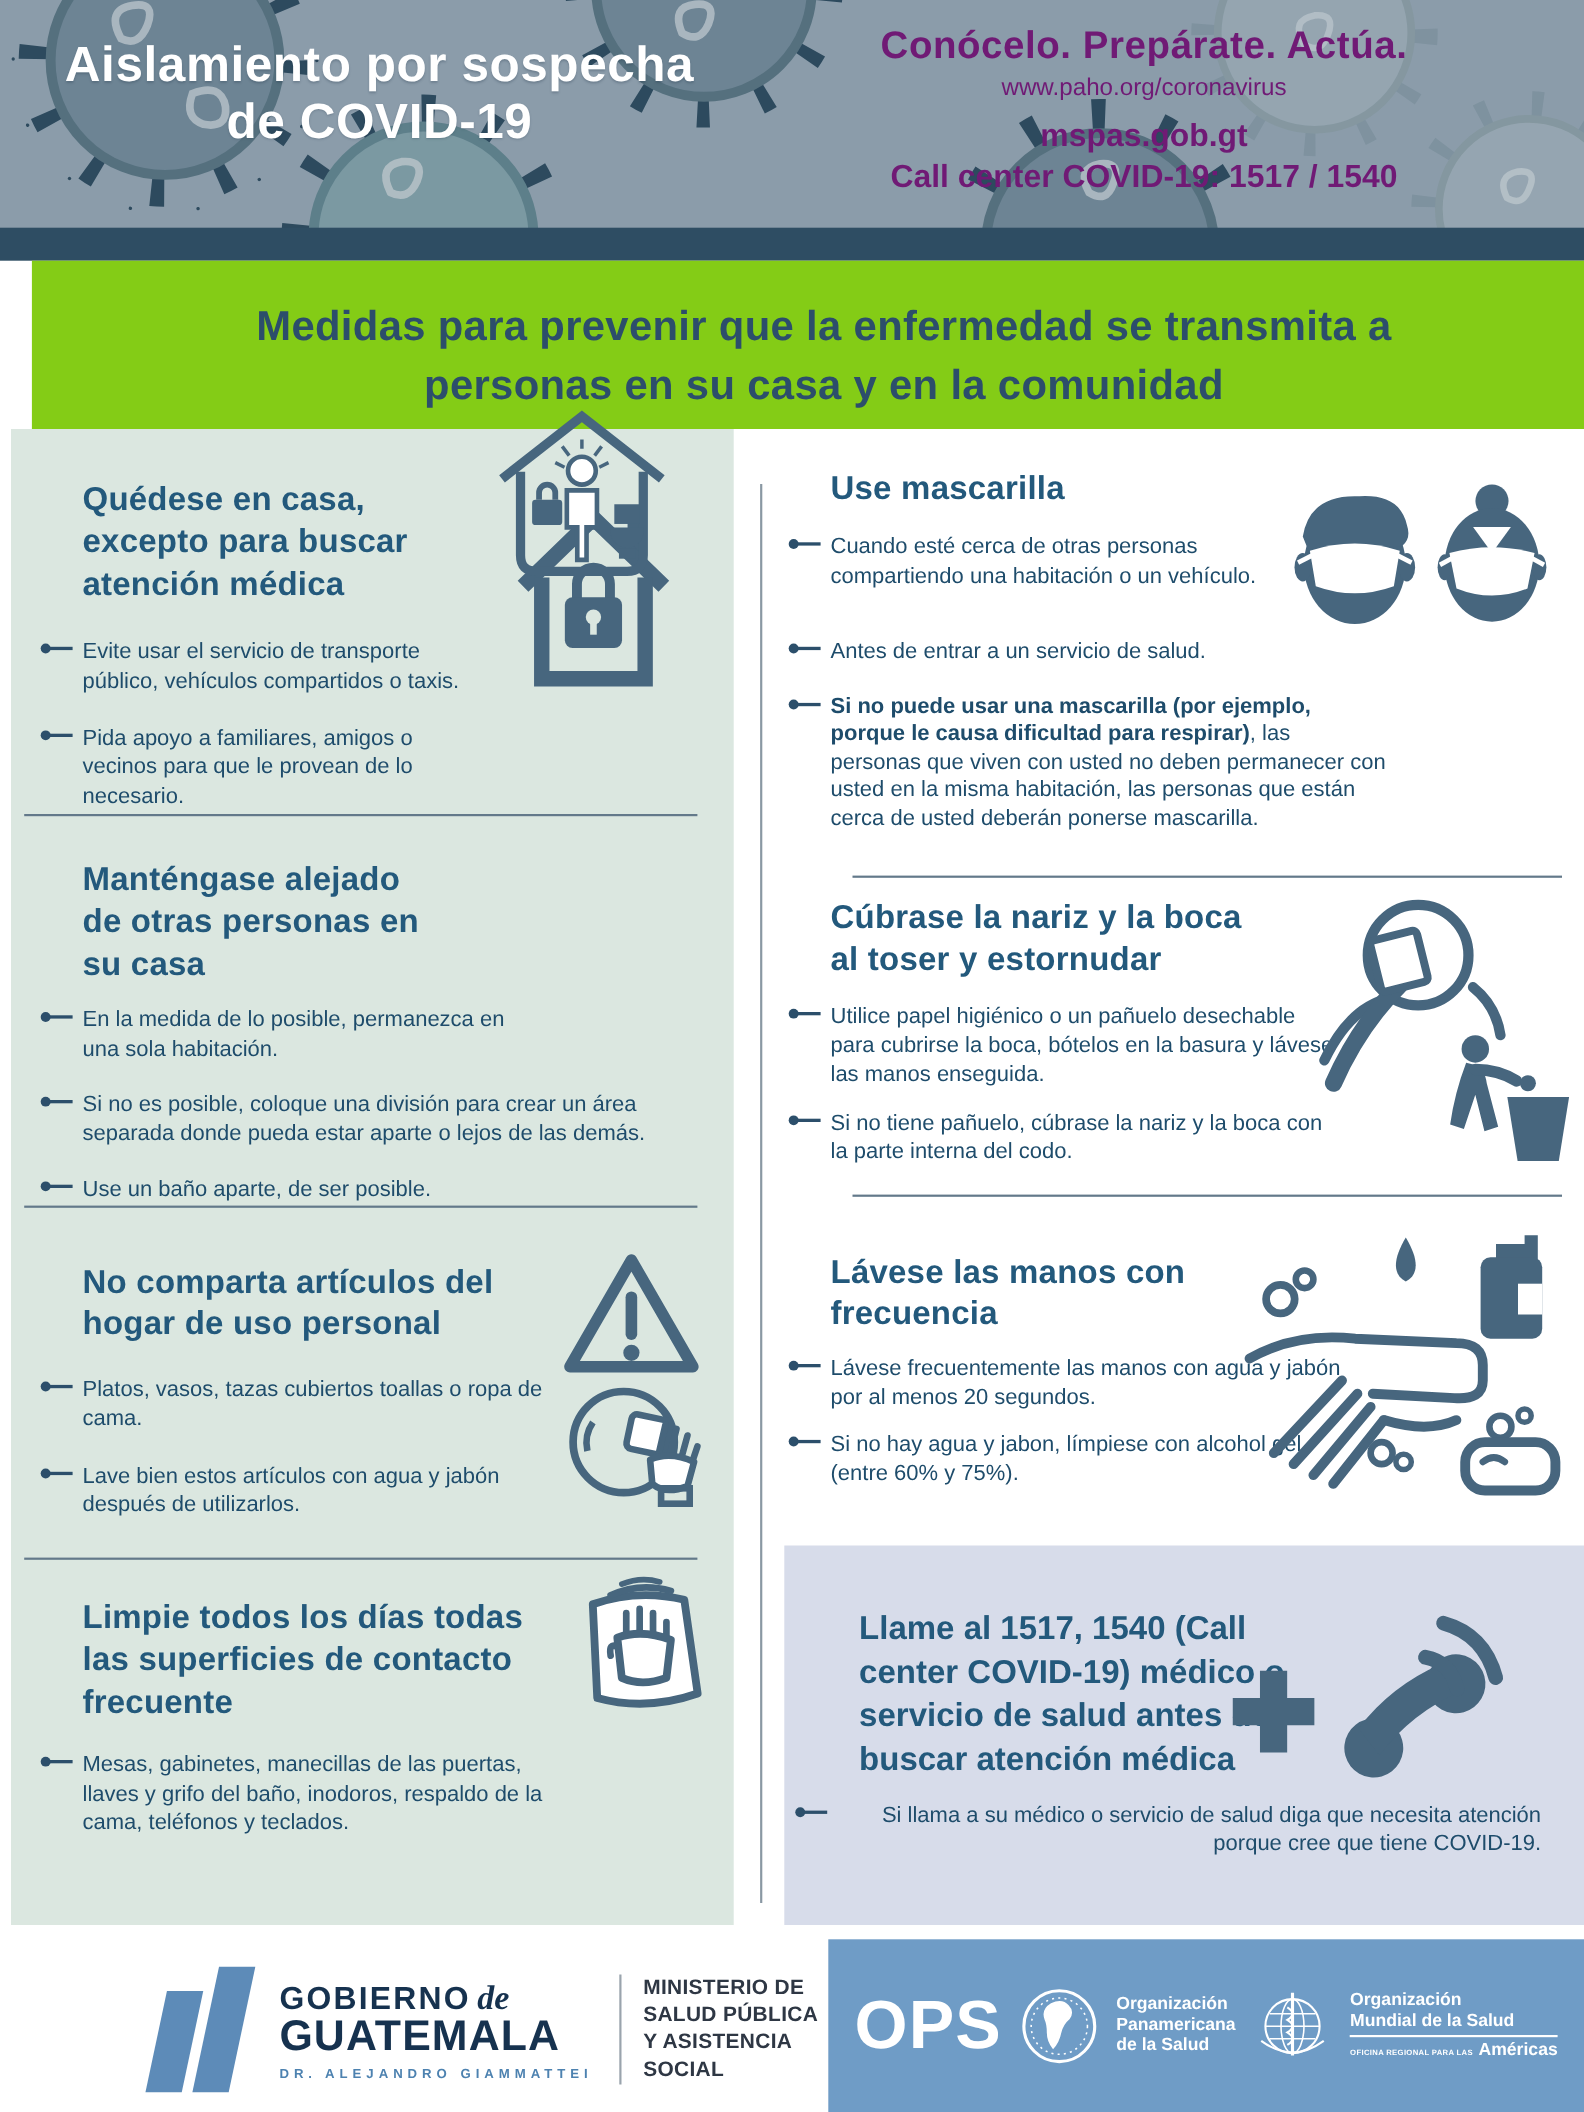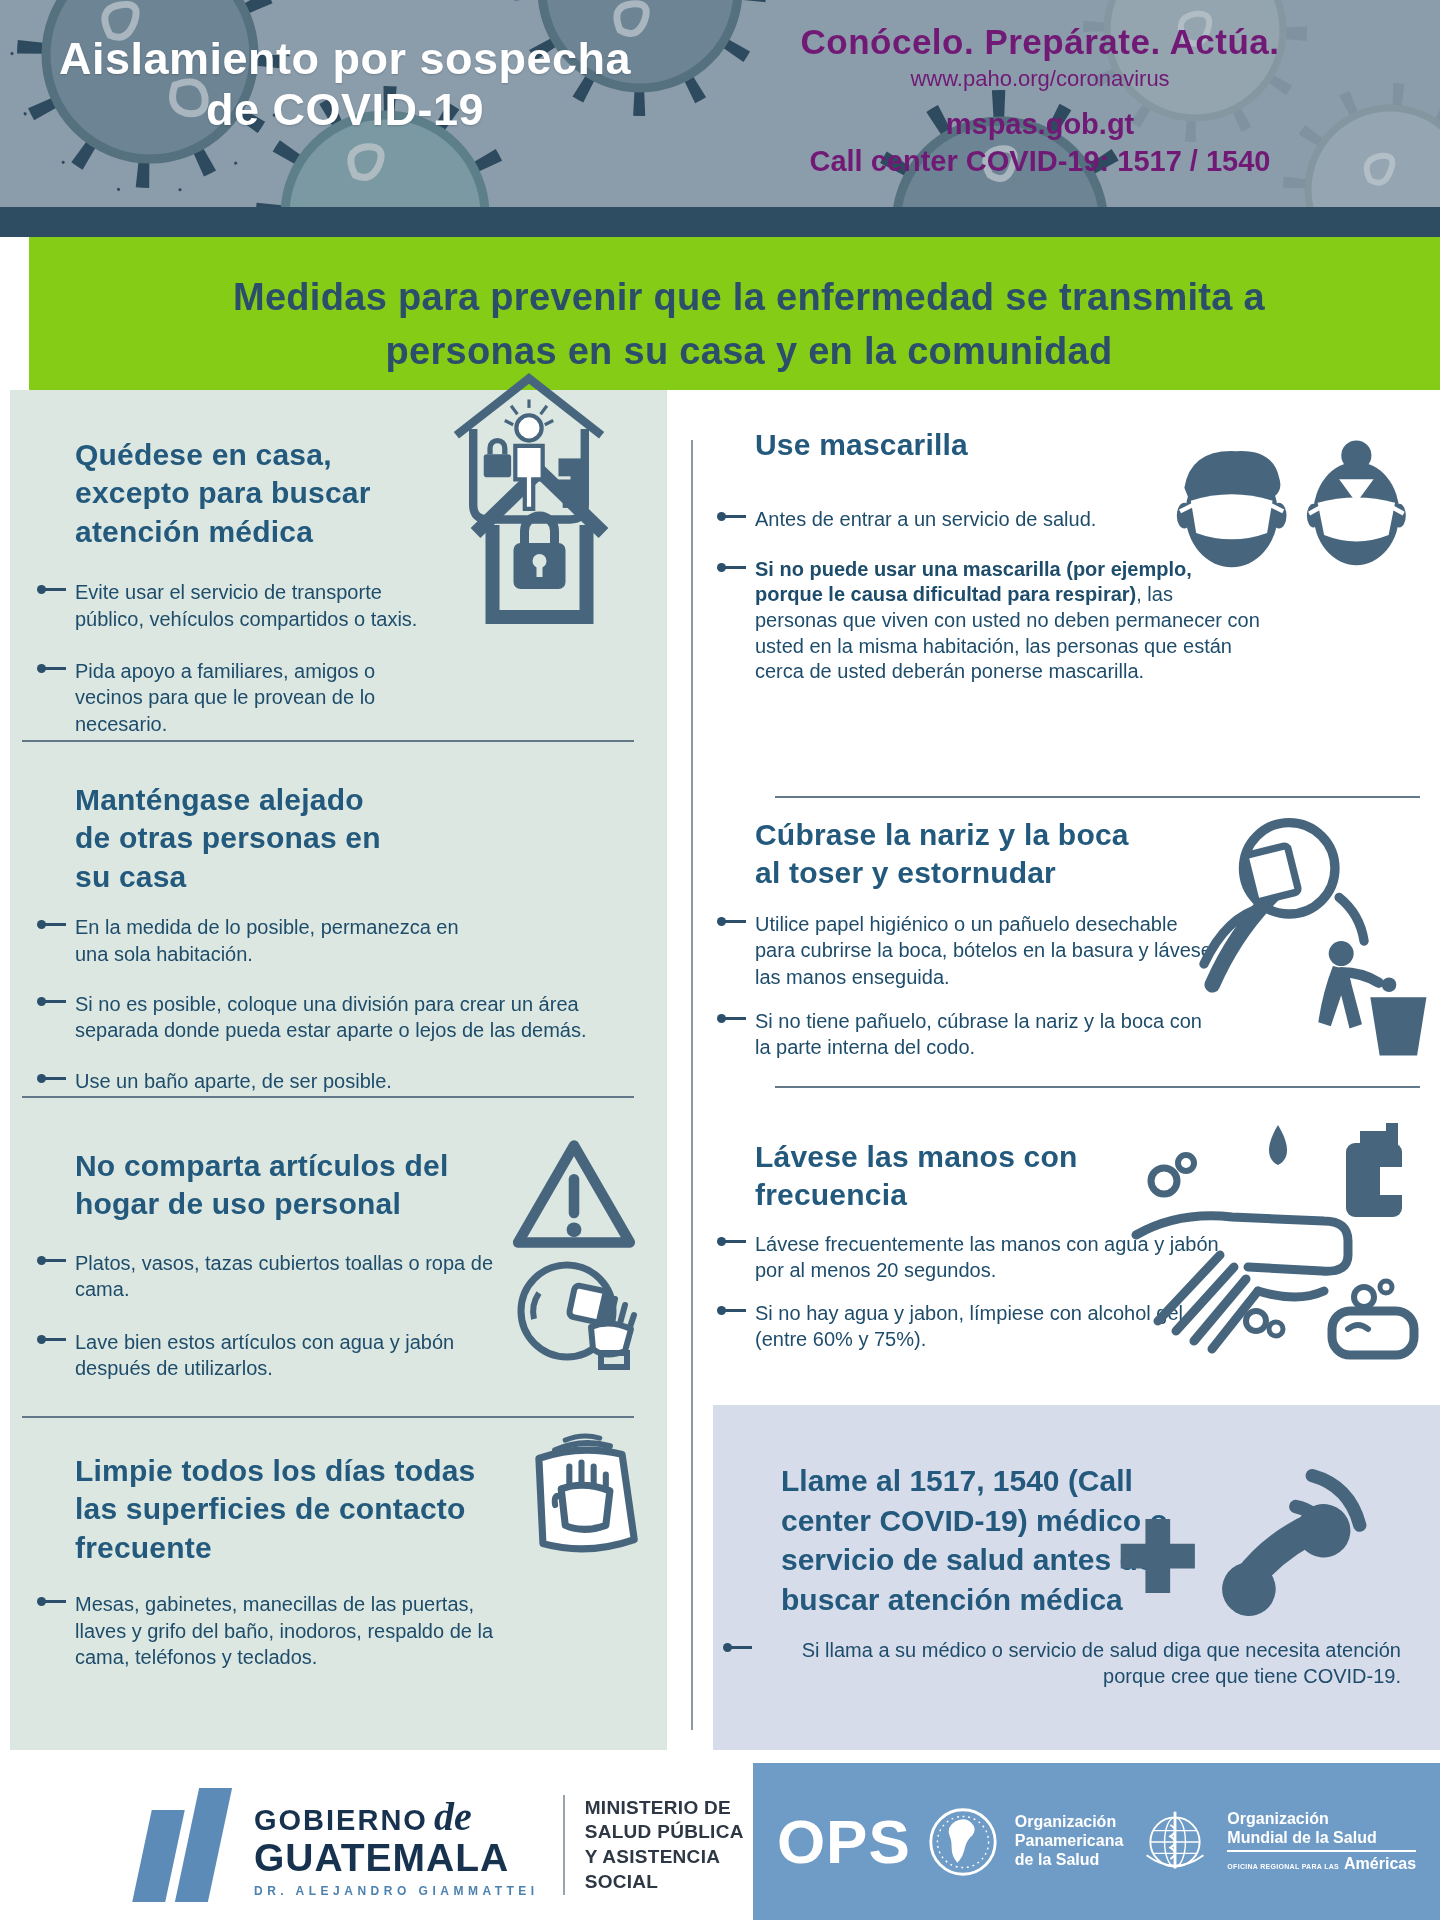--- a/index.html
+++ b/index.html
@@ -91,21 +91,21 @@
 
   
   .gov-logo { position:absolute; left:132px; top:1780px; height:130px; display:flex; align-items:center; }
   .gov-bars { position:relative; width:104px; height:126px; }
   .gov-bar { position:absolute; background:#5d8bb8; transform:skewX(-12deg); }
   .gov-bar.b1 { left:10px; top:28px; width:33px; height:92px; }
   .gov-bar.b2 { left:55px; top:6px; width:33px; height:114px; }
   .gov-text { margin-left:18px; }
   .gov-l1 { font-size:29px; font-weight:bold; color:#16324f; letter-spacing:2px; }
   .gov-l1 .de { font-family:"Liberation Serif", serif; font-style:italic; font-weight:bold;
-                font-size:40px; letter-spacing:0; margin-left:6px; }
+                font-size:31px; letter-spacing:0; margin-left:6px; }
   .gov-l2 { font-size:39px; font-weight:bold; color:#16324f; letter-spacing:1px; margin-top:-4px; }
   .gov-l3 { font-size:12px; font-weight:bold; color:#4d82b0; letter-spacing:4.5px; margin-top:4px; }
   .gov-vline { width:2px; height:100px; background:#9aa4ad; margin:0 20px 0 24px; }
   .gov-ministry { font-size:19px; font-weight:bold; color:#2e3744; line-height:1.3; letter-spacing:.3px; }
 
   .ops-bar { position:absolute; left:753px; top:1763px; width:687px; height:157px; background:#6f9cc6;
              display:flex; align-items:center; justify-content:center; gap:16px; color:#ffffff; }
   .ops-word { font-size:62px; font-weight:bold; letter-spacing:1px; }
   .org-name { font-size:16px; line-height:1.18; font-weight:bold; }
   .who-block .org-name { border-bottom:2px solid #ffffff; padding-bottom:3px; }
@@ -283,20 +283,21 @@
       <path d="M42 60 Q64 52 90 62 L86 96 Q64 104 46 96 Z" fill="#ffffff" stroke="#47667e" stroke-width="7" stroke-linejoin="round"></path>
       <path d="M42 68 Q34 64 36 76" fill="none" stroke="#47667e" stroke-width="6" stroke-linecap="round"></path>
     </svg>
   </div>
 
   <div class="mid-divider"></div>
 
   <div class="rs rs1">
     <h2 class="sec">Use mascarilla</h2>
     <ul class="blts">
+      <li class="w1"><span class="mk"></span><span>Cuando esté cerca de otras personas compartiendo una habitación o un vehículo.</span></li>
       <li class="w2"><span class="mk"></span><span>Antes de entrar a un servicio de salud.</span></li>
       <li class="w3"><span class="mk"></span><b>Si no puede usar una mascarilla (por ejemplo, porque le causa dificultad para respirar)</b><span>, las personas que viven con usted no deben permanecer con usted en la misma habitación, las personas que están cerca de usted deberán ponerse mascarilla.</span></li>
     </ul>
   </div>
   <svg class="ric ric-masks" width="258" height="136" viewBox="0 0 240 126">
 
     <ellipse cx="62" cy="70" rx="43" ry="50" fill="#47667e"></ellipse>
     <path d="M18 46 Q24 10 66 12 Q100 10 106 36 Q110 48 102 54 L22 56 Z" fill="#47667e"></path>
     <ellipse cx="18" cy="72" rx="7" ry="12" fill="#47667e"></ellipse>
     <ellipse cx="106" cy="72" rx="7" ry="12" fill="#47667e"></ellipse>

